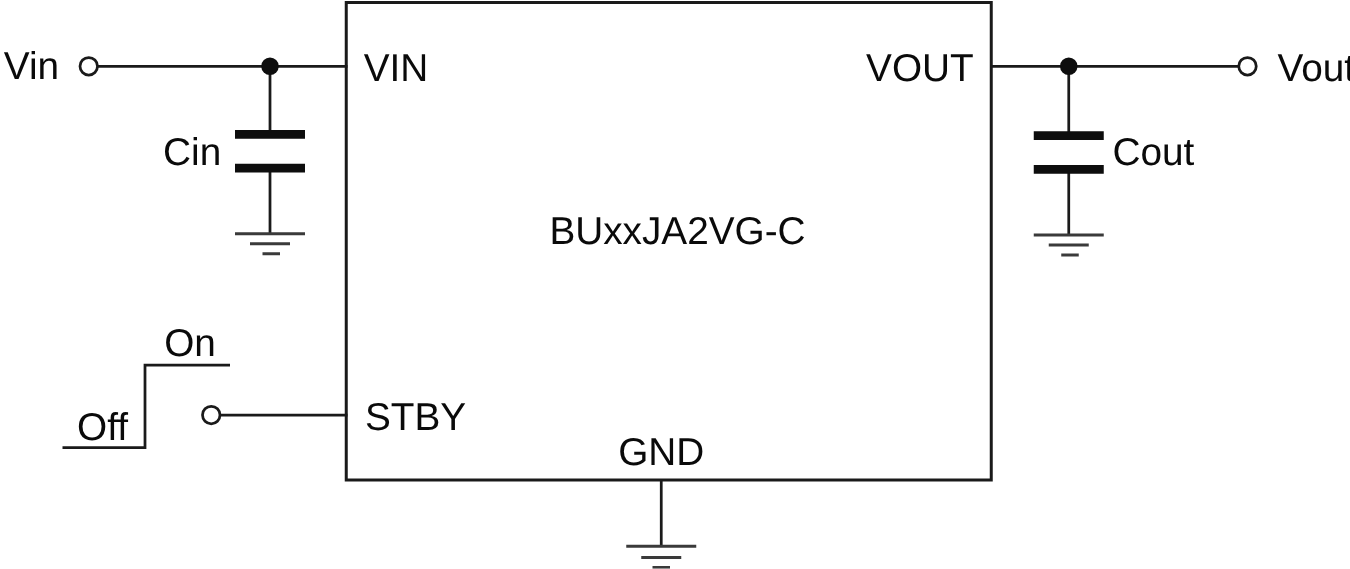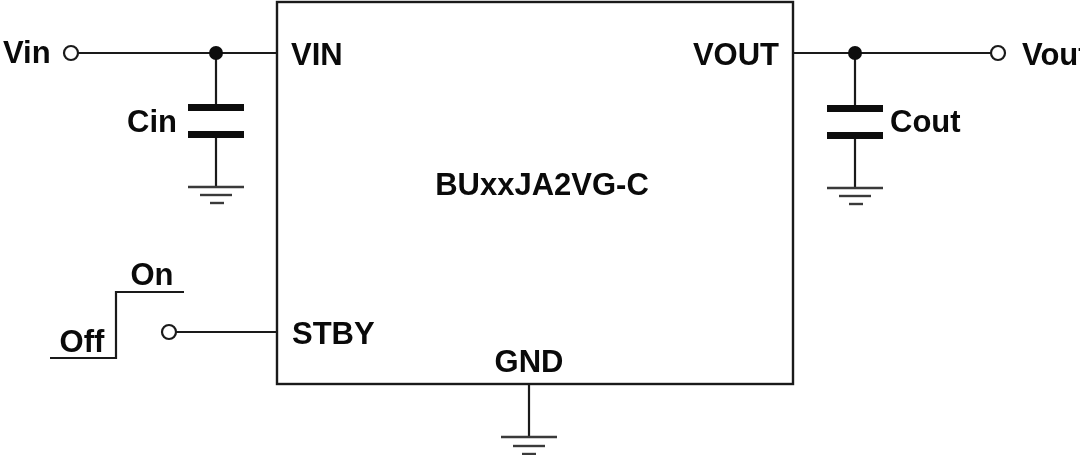--- a/index.html
+++ b/index.html
@@ -6,21 +6,20 @@
     margin: 0;
     padding: 0;
     background: #ffffff;
   }
   .canvas {
     position: relative;
     width: 1080px;
     height: 455px;
     background: #ffffff;
     overflow: hidden;
-    font-weight: bold;
   }
   svg {
     display: block;
     font-family: "Liberation Sans", sans-serif;
   }
   .wire      { stroke: #1a1a1a; stroke-width: 2.2; fill: none; }
   .box       { stroke: #1a1a1a; stroke-width: 2.4; fill: #ffffff; }
   .plate     { fill: #0d0d0d; stroke: none; }
   .junction  { fill: #0d0d0d; stroke: none; }
   .terminal  { fill: #ffffff; stroke: #1a1a1a; stroke-width: 2.2; }

